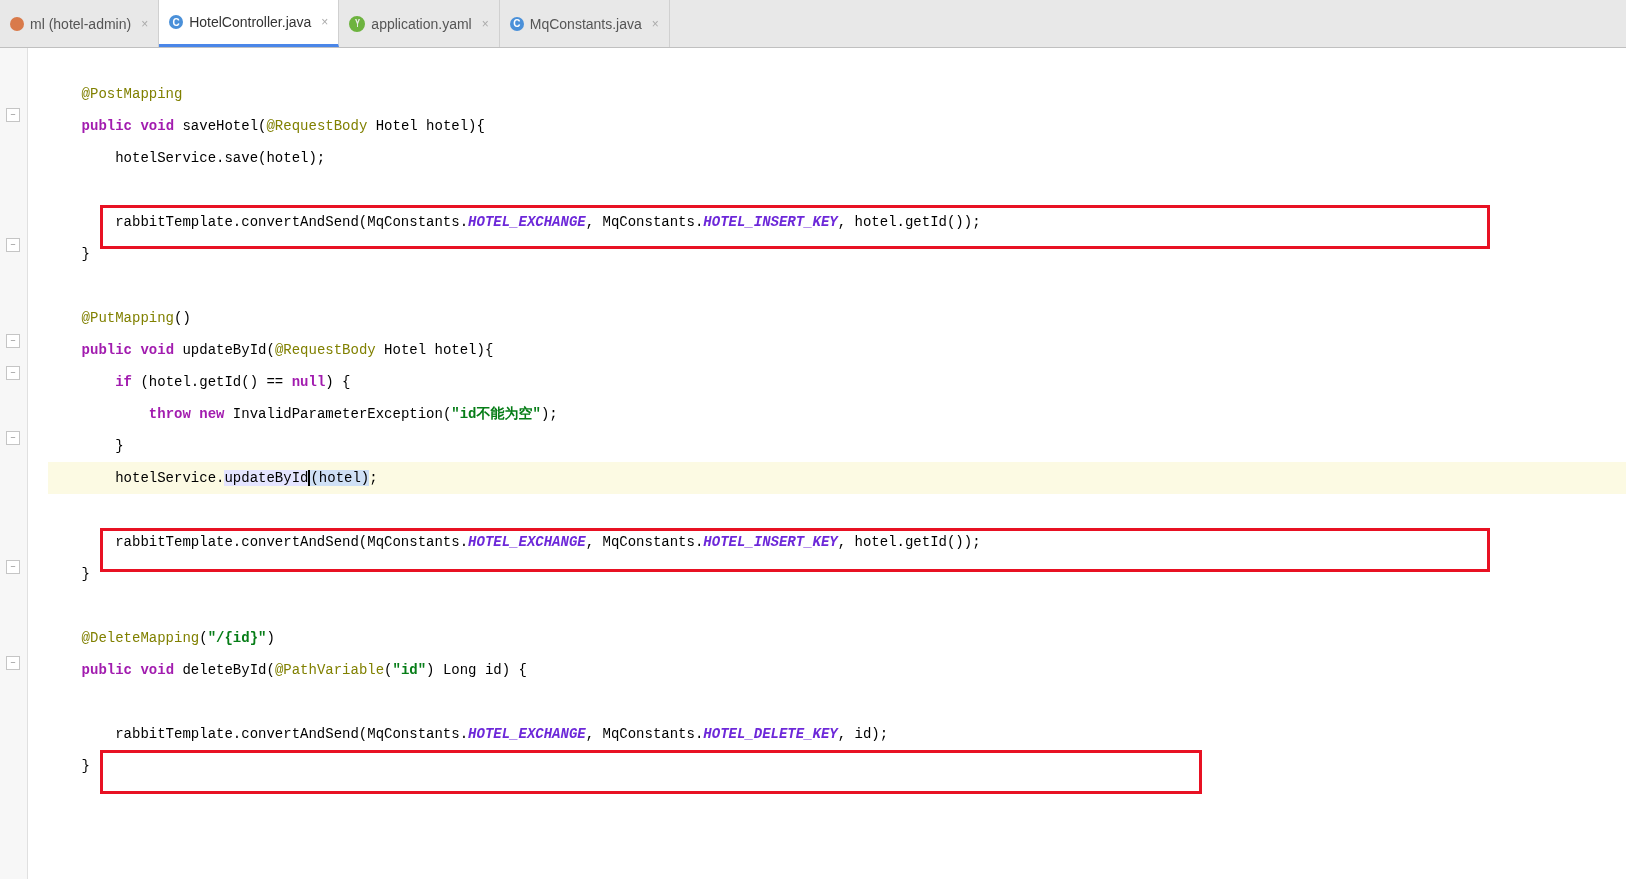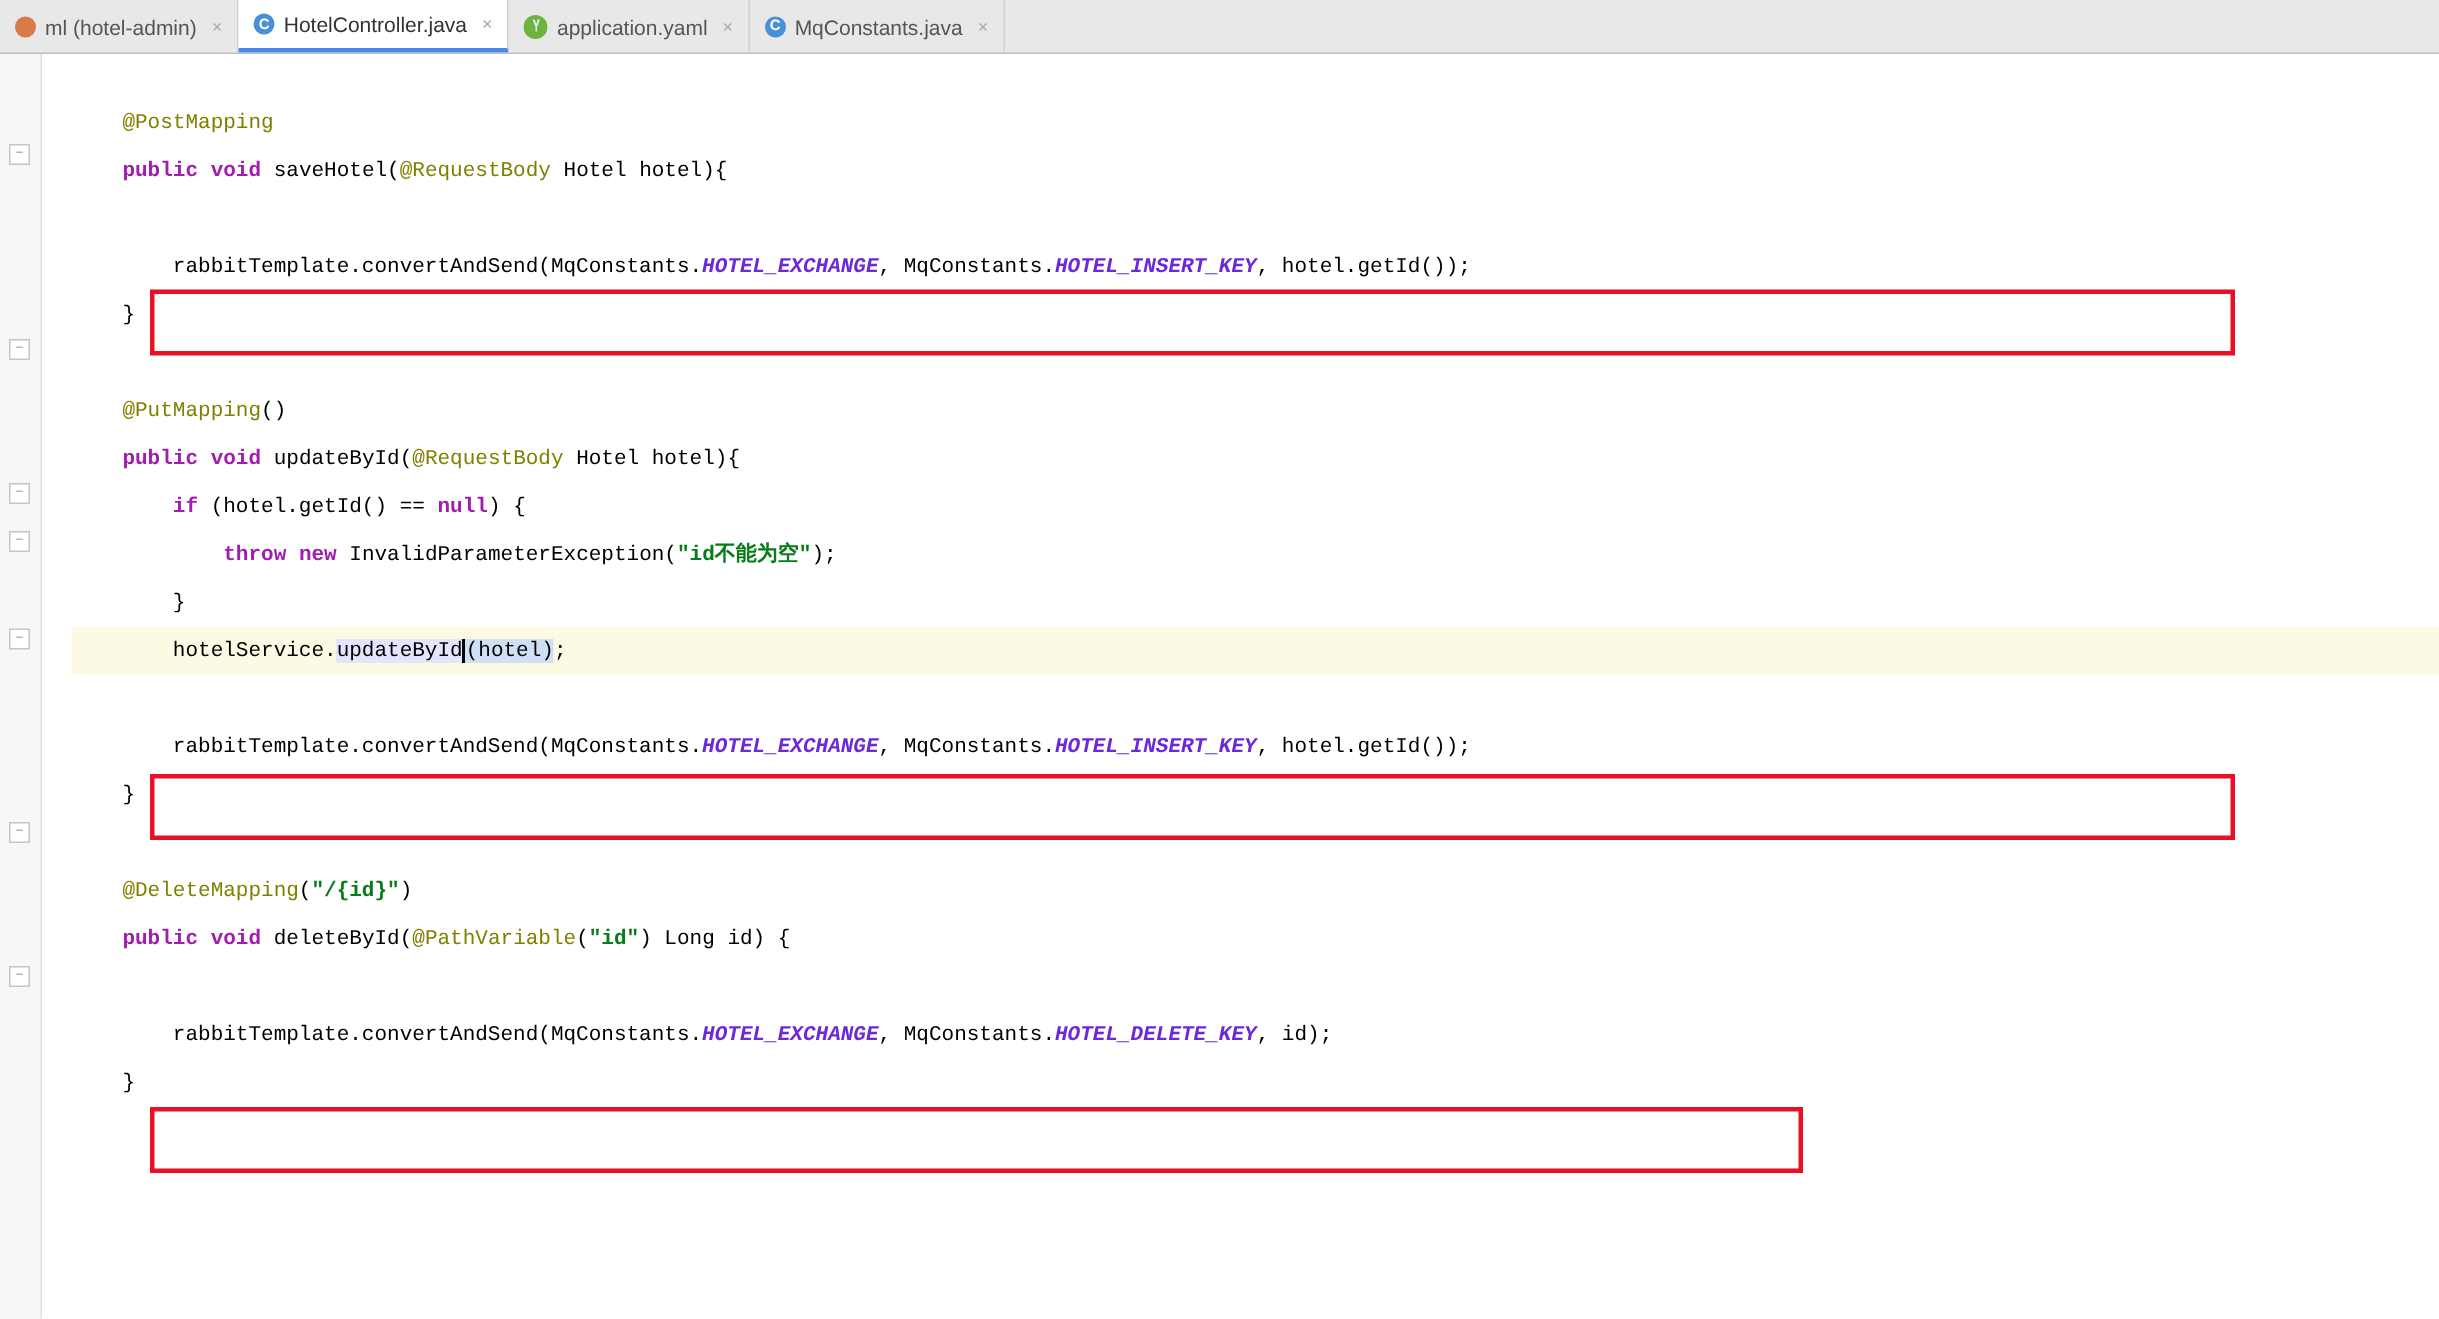--- a/index.html
+++ b/index.html
@@ -6,21 +6,21 @@
 body {
   font-family: Consolas, 'Courier New', monospace;
   background: #f0f0f0;
   width: 1626px;
   height: 879px;
   overflow: hidden;
 }
 .tabs-bar {
   display: flex;
   background: #e8e8e8;
-  height: 36px;
+  height: 48px;
   border-bottom: 1px solid #c0c0c0;
 }
 .tab {
   display: flex;
   align-items: center;
   padding: 0 10px;
   font-size: 14px;
   color: #555;
   cursor: pointer;
   border-right: 1px solid #d0d0d0;
@@ -128,20 +128,21 @@
   </div>
 
   <div class="code-area">
 
     <div class="redbox" style="top:157px; left:72px; width:1390px; height:44px;"></div>
     <div class="redbox" style="top:480px; left:72px; width:1390px; height:44px;"></div>
     <div class="redbox" style="top:702px; left:72px; width:1102px; height:44px;"></div>
 
 <div class="code-line">    <span class="ann">@PostMapping</span></div>
 <div class="code-line">    <span class="kw">public</span> <span class="kw">void</span> <span>saveHotel(</span><span class="ann">@RequestBody</span><span> Hotel hotel){</span></div>
+<div class="code-line">    <span>    hotelService.save(hotel);</span></div>
 <div class="code-line"><span></span></div>
 <div class="code-line">    <span>    rabbitTemplate.convertAndSend(MqConstants.</span><span class="const">HOTEL_EXCHANGE</span><span>, MqConstants.</span><span class="const">HOTEL_INSERT_KEY</span><span>, hotel.getId());</span></div>
 <div class="code-line">    <span>}</span></div>
 <div class="code-line"><span></span></div>
 <div class="code-line">    <span class="ann">@PutMapping</span><span>()</span></div>
 <div class="code-line">    <span class="kw">public</span> <span class="kw">void</span> <span>updateById(</span><span class="ann">@RequestBody</span><span> Hotel hotel){</span></div>
 <div class="code-line">    <span>    </span><span class="kw">if</span><span> (hotel.getId() == </span><span class="kw">null</span><span>) {</span></div>
 <div class="code-line">    <span>        </span><span class="kw">throw</span> <span class="kw">new</span><span> InvalidParameterException(</span><span class="str">"id不能为空"</span><span>);</span></div>
 <div class="code-line">    <span>    }</span></div>
 <div class="code-line current-line">    <span>    hotelService.</span><span class="ident-hl">updateById</span><span class="cursor"></span><span class="sel-bg">(hotel)</span><span>;</span></div>

